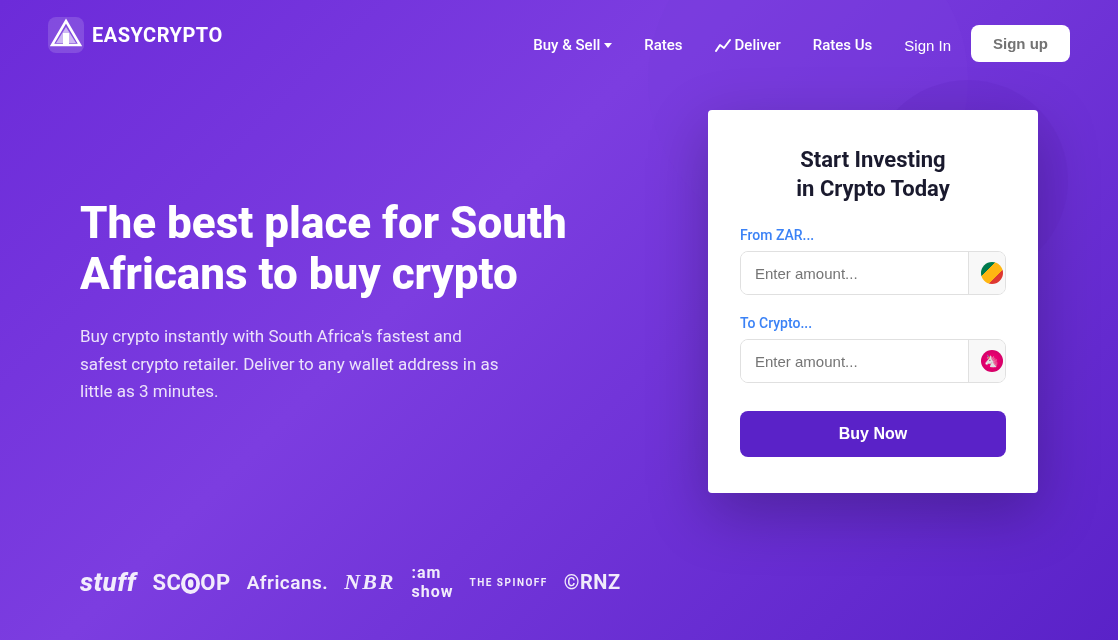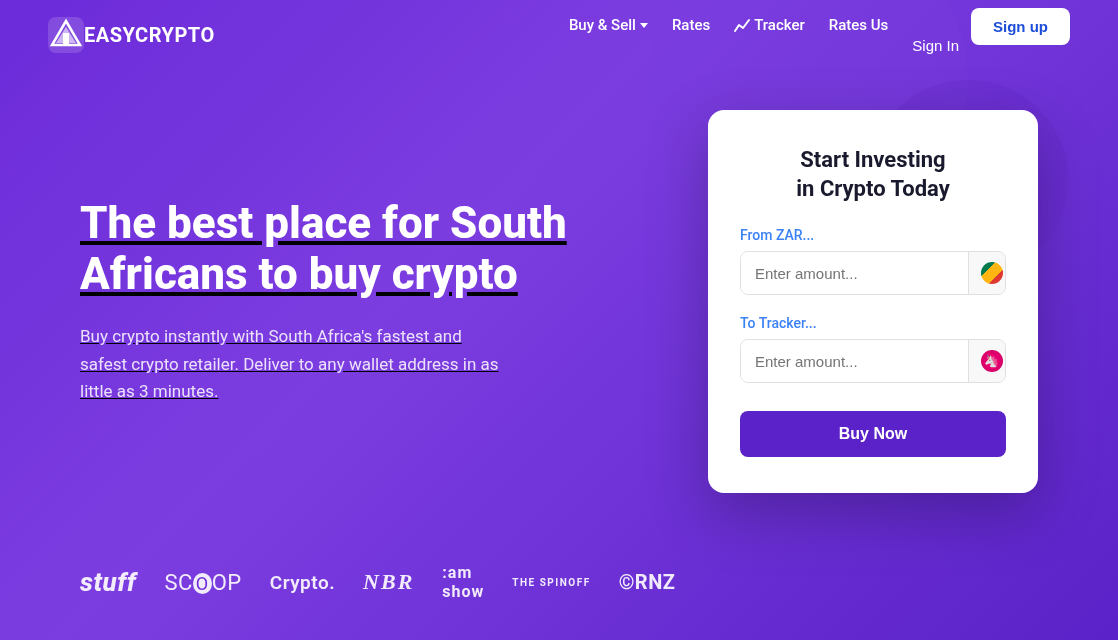--- a/index.html
+++ b/index.html
@@ -46,39 +46,40 @@
       display: flex;
       align-items: center;
       justify-content: space-between;
       padding: 0 48px;
       height: 70px;
     }
 
     .logo {
       display: flex;
       align-items: center;
+      gap: 8px;
       text-decoration: none;
     }
 
     .logo-icon {
       width: 36px;
       height: 36px;
     }
 
     .logo-text {
       color: white;
       font-size: 20px;
       font-weight: 700;
       letter-spacing: 0.5px;
     }
 
     .nav-links {
       display: flex;
-      align-items: flex-start;
-      gap: 0;
+      align-items: flex-end;
+      gap: 8px;
     }
 
     .nav-link {
       color: white;
       text-decoration: none;
       font-size: 15px;
       font-weight: 500;
       padding: 8px 12px;
       border-radius: 6px;
       display: flex;
@@ -101,61 +102,60 @@
       border: none;
       font-size: 15px;
       font-weight: 500;
       padding: 8px 12px;
       cursor: pointer;
       margin-top: 21px;
     }
 
     .btn-signup {
       background: white;
-      color: #1d4ed8;
+      color: #737373;
       border: none;
       font-size: 15px;
       font-weight: 600;
       padding: 10px 22px;
       border-radius: 8px;
       cursor: pointer;
     }
 
     
     .main {
       display: flex;
       align-items: center;
       justify-content: space-between;
       padding: 40px 80px 40px 80px;
     }
 
     .hero-text {
       max-width: 500px;
-      text-decoration: underline;
     }
 
     .hero-title {
       color: white;
       font-size: 44px;
       font-weight: 800;
       line-height: 1.15;
       margin-bottom: 24px;
     }
 
     .hero-desc {
       color: rgba(255,255,255,0.85);
       font-size: 17px;
       line-height: 1.6;
       max-width: 430px;
     }
 
     
     .card {
       background: white;
-      border-radius: 16px;
+      border-radius: 4px;
       padding: 36px 32px;
       width: 330px;
       box-shadow: 0 20px 60px rgba(0,0,0,0.25);
       flex-shrink: 0;
     }
 
     .card-title {
       text-align: center;
       font-size: 22px;
       font-weight: 700;
@@ -251,21 +251,21 @@
 
     .featured-label {
       color: rgba(255,255,255,0.7);
       font-size: 14px;
       margin-bottom: 20px;
     }
 
     .featured-logos {
       display: flex;
       align-items: center;
-      gap: 28px;
+      gap: 16px;
     }
 
     .logo-brand {
       color: white;
       font-weight: 700;
       font-size: 22px;
       opacity: 0.9;
       letter-spacing: 0.5px;
     }
 
@@ -308,21 +308,21 @@
         <span>Buy &amp; Sell</span>
         <span class="chevron-down"></span>
       </a>
       <a class="nav-link">
         <span>Rates</span>
       </a>
       <a class="nav-link">
         <svg class="tracker-svg" viewBox="0 0 16 14" fill="none">
           <polyline points="1,13 5,7 9,10 15,2" stroke="white" stroke-width="2" stroke-linecap="round" stroke-linejoin="round" fill="none"></polyline>
         </svg>
-        <span>Tracker</span>
+        <span>Deliver</span>
       </a>
       <a class="nav-link">
         <span>Rates Us</span>
       </a>
       <button class="btn-signin">Sign In</button>
       <button class="btn-signup">Sign up</button>
     </div>
   </nav>
 
   <div class="main">
@@ -341,38 +341,38 @@
         <div class="input-group">
           <input type="text" placeholder="Enter amount..." style="">
           <div class="currency-selector">
             <span class="flag-za"></span>
 
           </div>
         </div>
       </div>
 
       <div>
-        <div class="field-label">To Tracker...</div>
+        <div class="field-label">To Crypto...</div>
         <div class="input-group">
           <input type="text" placeholder="Enter amount..." style="">
           <div class="currency-selector">
             <span class="flag-uni"></span>
 
           </div>
         </div>
       </div>
 
       <button class="btn-buy">Buy Now</button>
     </div>
   </div>
 
   <div class="featured-section">
     <div class="featured-logos">
       <span class="logo-brand logo-stuff" style="font-style:italic; font-size:26px; font-weight:800;">stuff</span>
-      <span class="logo-brand logo-scoop" style="font-size:22px; font-weight:400;">SC<span style="background:white;color:#6c2bd9;border-radius:50%;padding:0 3px;font-size:18px;">O</span>OP</span>
-      <span class="logo-brand logo-newshub" style="font-size:19px; font-weight:600;">Crypto.</span>
+      <span class="logo-brand logo-scoop" style="font-size:22px; font-weight:700;">SC<span style="background:white;color:#6c2bd9;border-radius:50%;padding:0 3px;font-size:18px;">O</span>OP</span>
+      <span class="logo-brand logo-newshub" style="font-size:19px; font-weight:600;">Africans.</span>
       <span class="logo-brand logo-nbr" style="font-size:22px; font-weight:800; font-style:italic; letter-spacing:2px;">NBR</span>
       <span class="logo-brand logo-iamshow" style="font-size:16px; font-weight:700; letter-spacing:1px;">:am<br>show</span>
       <span class="logo-brand logo-spinoff" style="font-size:10px; font-weight:700; letter-spacing:1.5px;">THE SPINOFF</span>
       <span class="logo-brand logo-rnz" style="font-size:20px; font-weight:700;">©RNZ</span>
     </div>
   </div>
 </div>
 
 </body></html>

